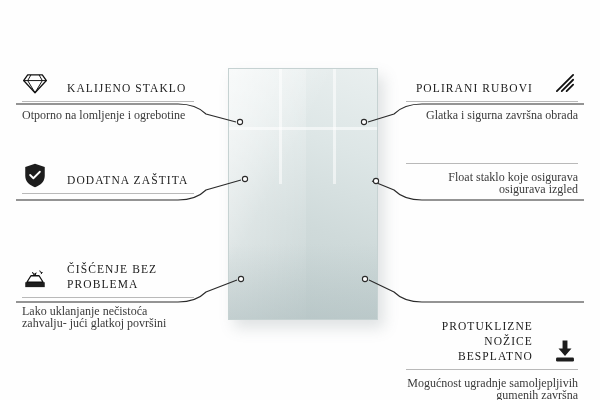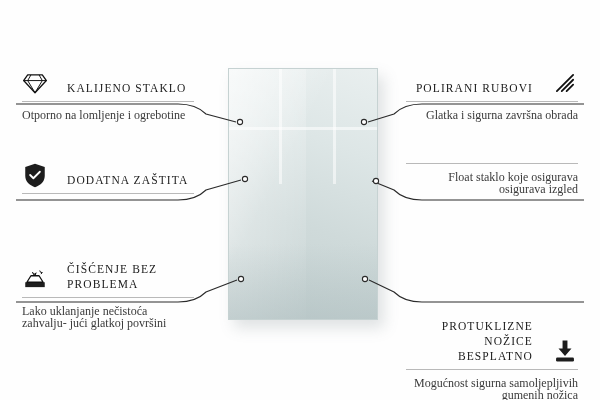--- a/index.html
+++ b/index.html
@@ -204,16 +204,16 @@
 
   <div class="feature right" id="f-feet">
     <div class="head">
       <div class="title">PROTUKLIZNE NOŽICE BESPLATNO</div>
       <svg class="icon" viewBox="0 0 32 32">
         <path d="M13 3h6v10h5l-8 9-8-9h5z" fill="#1d1d1d"></path>
         <rect x="5" y="24" width="22" height="5" rx="1.5" fill="#1d1d1d"></rect>
       </svg>
     </div>
     <div class="rule"></div>
-    <div class="desc">Mogućnost sigurna samoljepljivih gumenih nožica</div>
+    <div class="desc">Mogućnost ugradnje samoljepljivih gumenih završna</div>
   </div>
 
 </div>
 
 </body></html>

